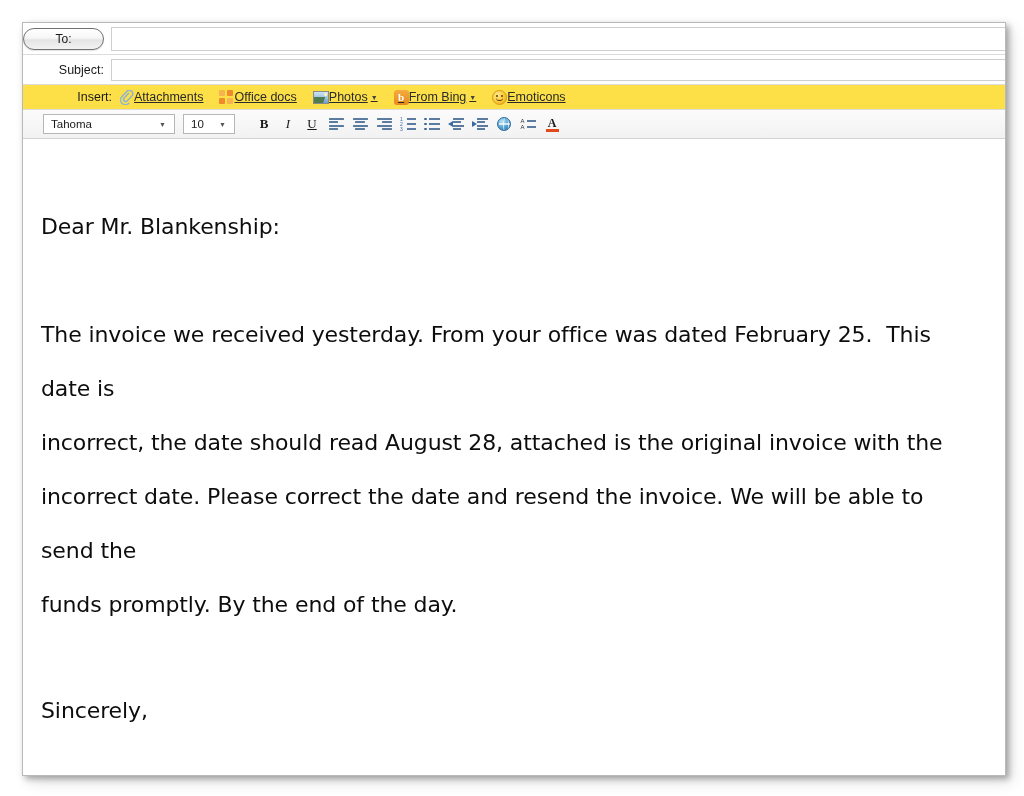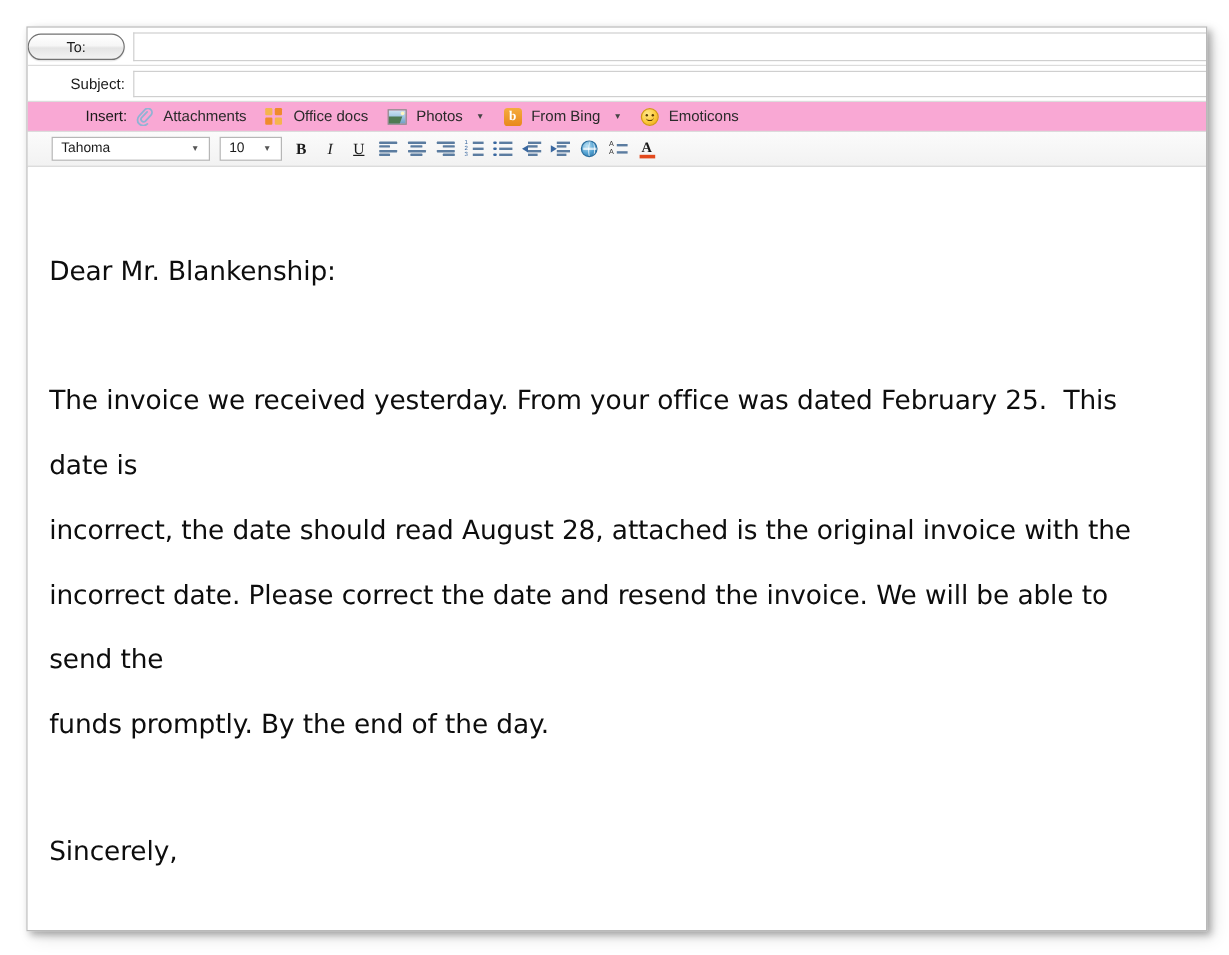--- a/index.html
+++ b/index.html
@@ -92,41 +92,42 @@
   }
   .to-row .hdr-input { height: 24px; }
 
   
   .insert-row {
     display: flex;
     align-items: center;
     height: 25px;
     border-bottom: 1px solid #dcdcdc;
     box-sizing: border-box;
-    padding-left: 2px;
-    background: #f9a8d4;
+    padding-left: 8px;
+    background: #fde047;
   }
   .insert-label {
     width: 88px;
     flex: 0 0 88px;
     text-align: right;
     padding-right: 7px;
     font-size: 12.5px;
     color: #1a1a1a;
     box-sizing: border-box;
   }
   .insert-item {
     display: inline-flex;
     align-items: center;
-    gap: 8px;
+    gap: 0;
     margin-right: 16px;
     font-size: 12.5px;
     color: #2a2a2a;
     cursor: default;
     user-select: none;
+    text-decoration: underline;
   }
   .insert-item .ins-label { line-height: 1; }
   .caret {
     font-size: 7px;
     color: #444;
     margin-left: 3px;
     line-height: 1;
   }
 
   
@@ -227,21 +228,21 @@
     border: 1px solid #b6b6b6;
     background: #ffffff;
     font-size: 11.5px;
     color: #1a1a1a;
     box-sizing: border-box;
     padding: 0 8px 0 7px;
     cursor: default;
     user-select: none;
   }
   .sel-font { width: 132px; margin-right: 8px; }
-  .sel-size { width: 52px; margin-right: 4px; }
+  .sel-size { width: 52px; margin-right: 17px; }
   .sel .sel-caret { font-size: 7px; color: #555; }
 
   .tbtn {
     display: inline-flex;
     align-items: center;
     justify-content: center;
     width: 24px;
     height: 22px;
     cursor: default;
     user-select: none;

